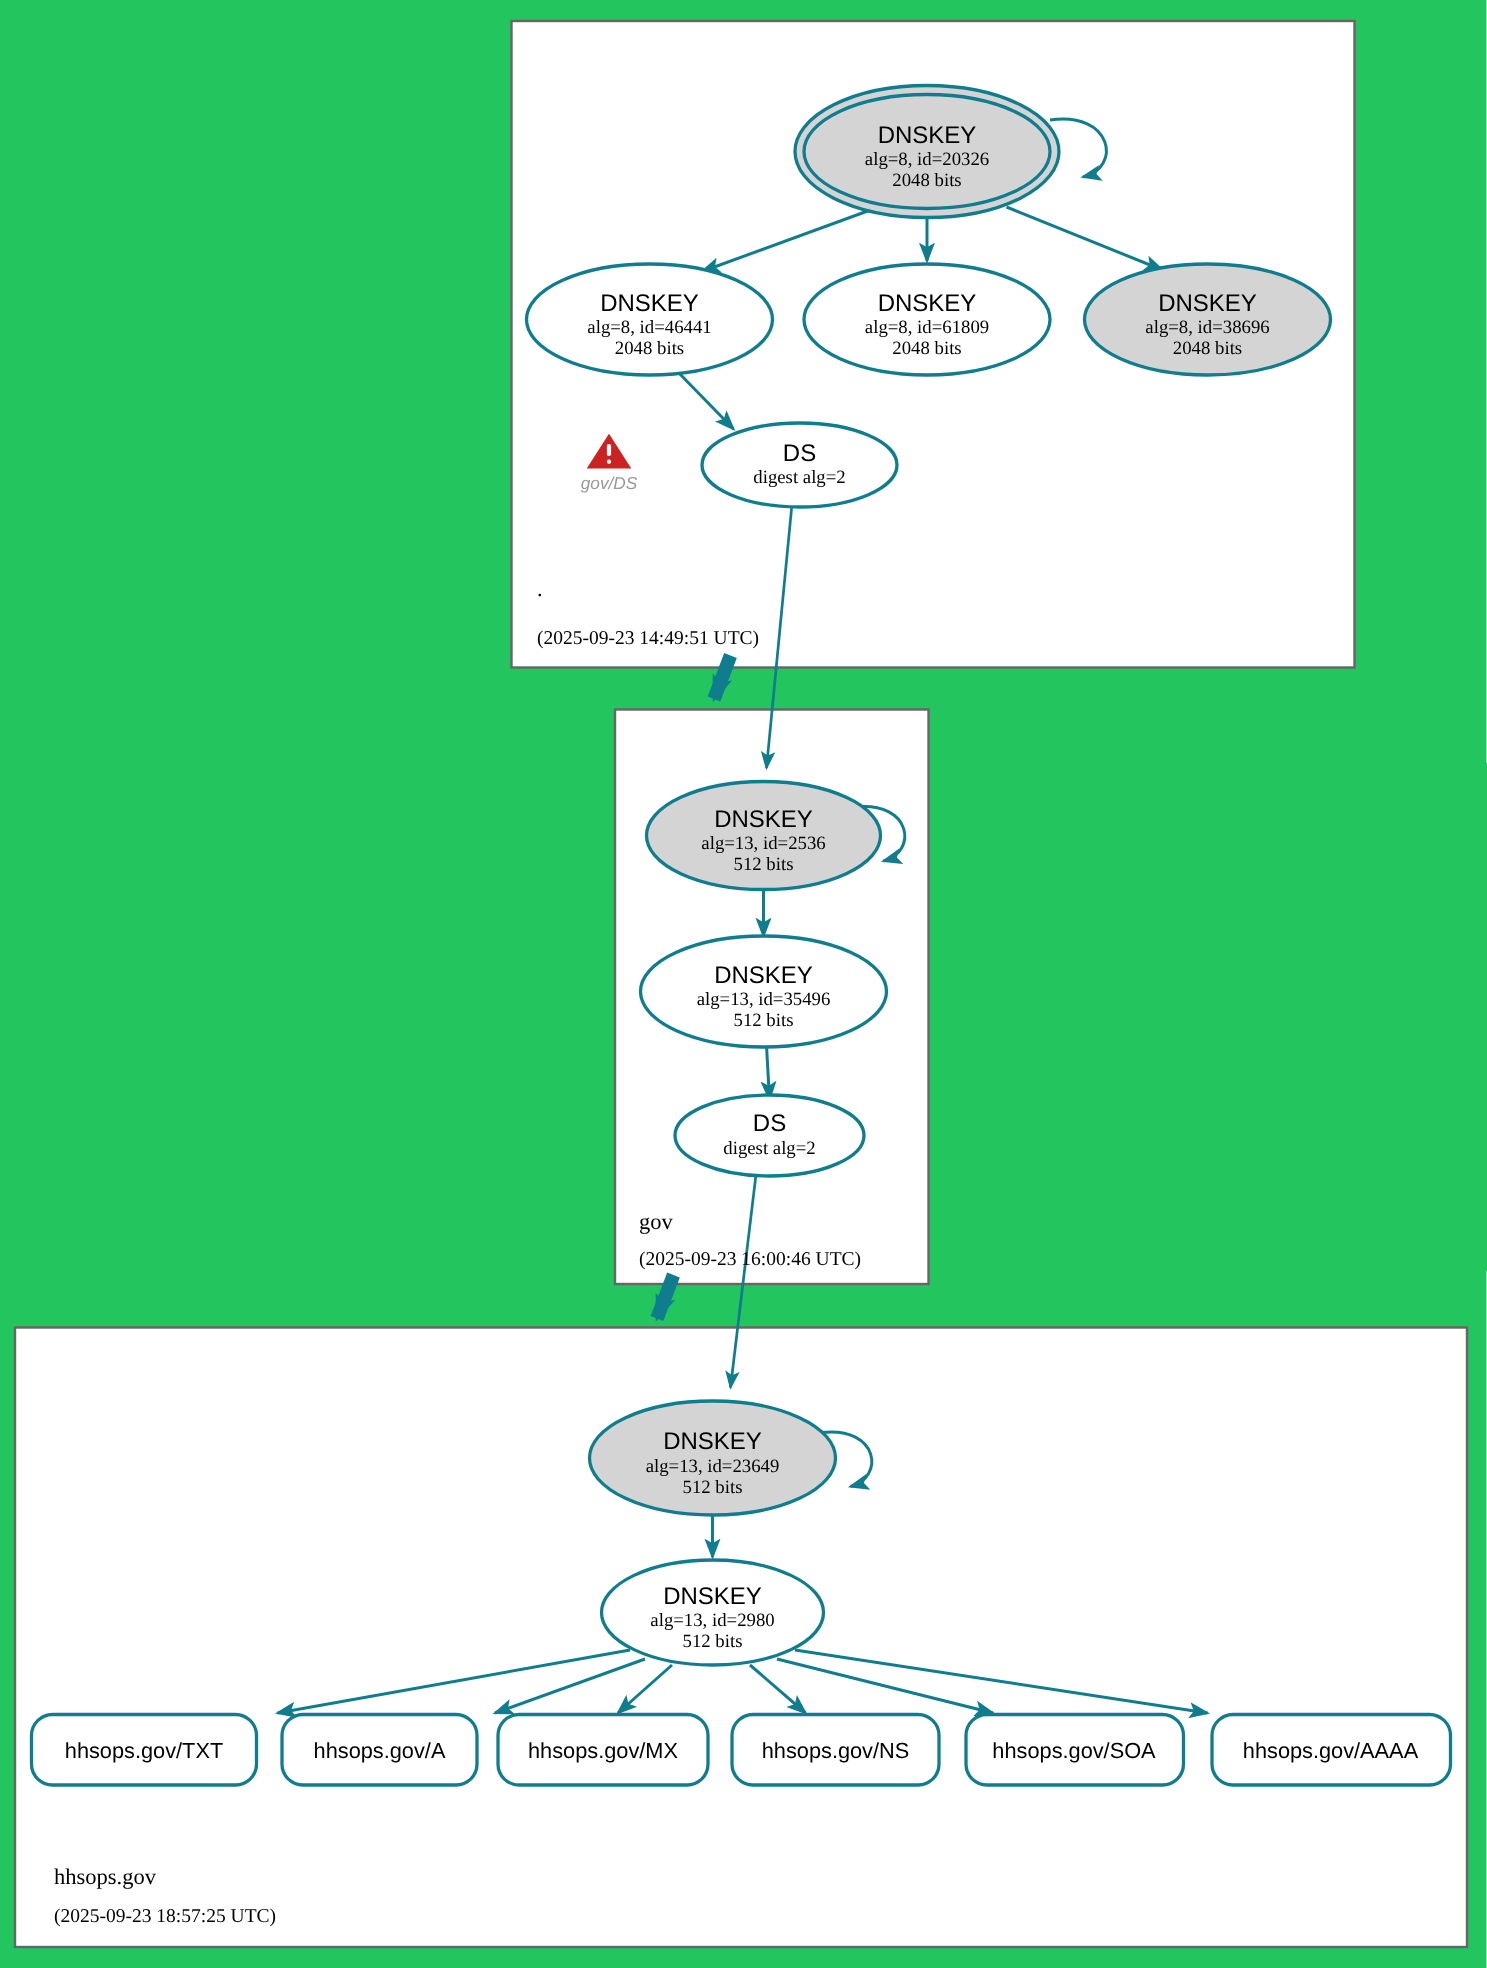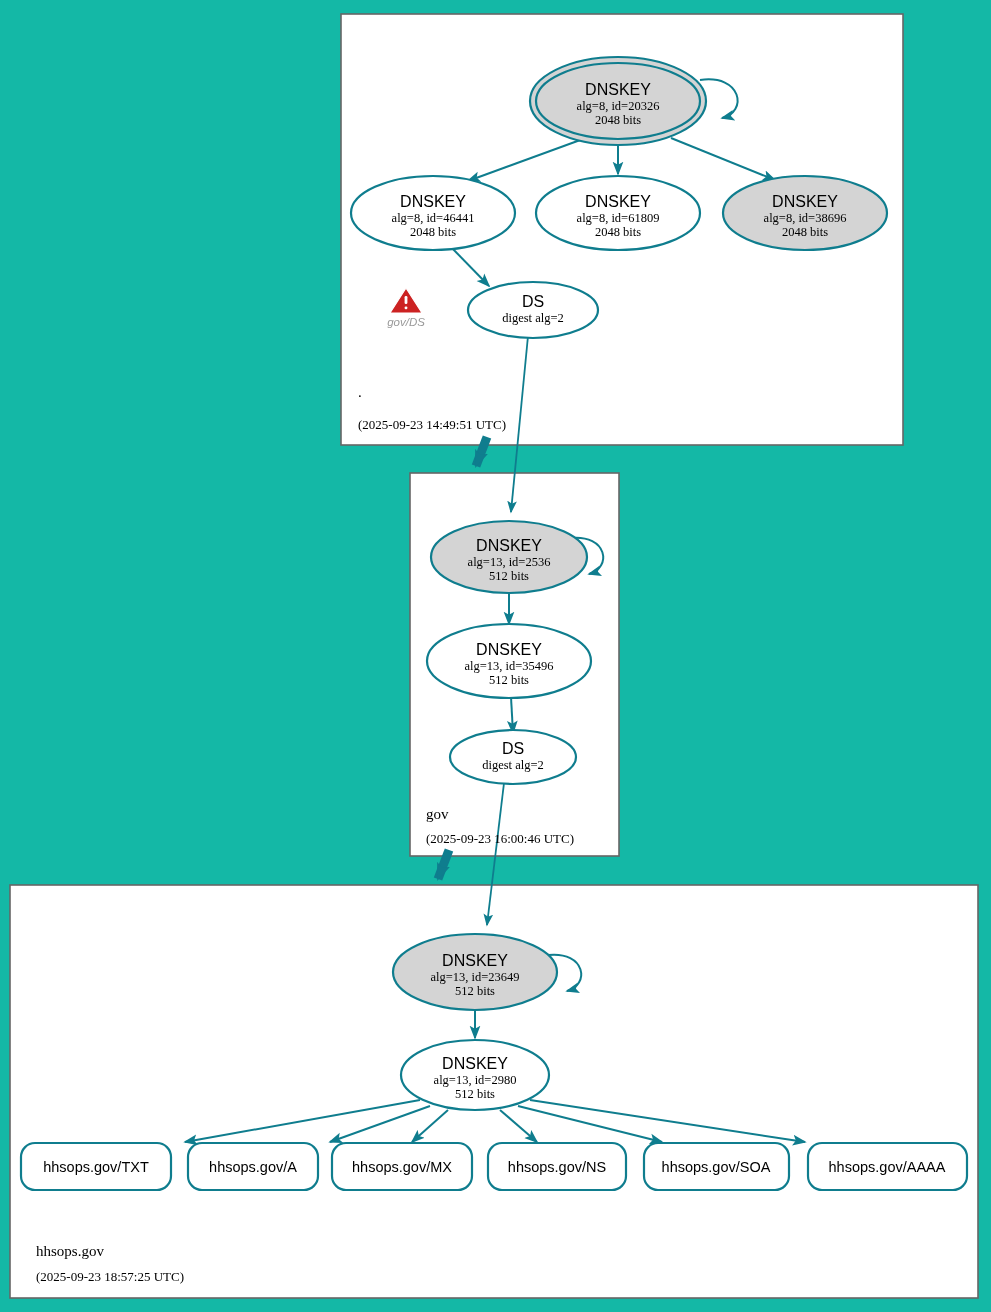--- a/index.html
+++ b/index.html
@@ -8,21 +8,21 @@
     background: #ffffff;
   }
   body {
     font-family: "Liberation Sans", sans-serif;
   }
   #canvas {
     position: relative;
     width: 991px;
     height: 1312px;
     overflow: hidden;
-    background: #14b8a6;
+    background: #22c55e;
   }
   svg#graph {
     position: absolute;
     left: 0;
     top: 0;
     width: 991px;
     height: 1312px;
   }
   .zone-box {
     fill: #ffffff;

